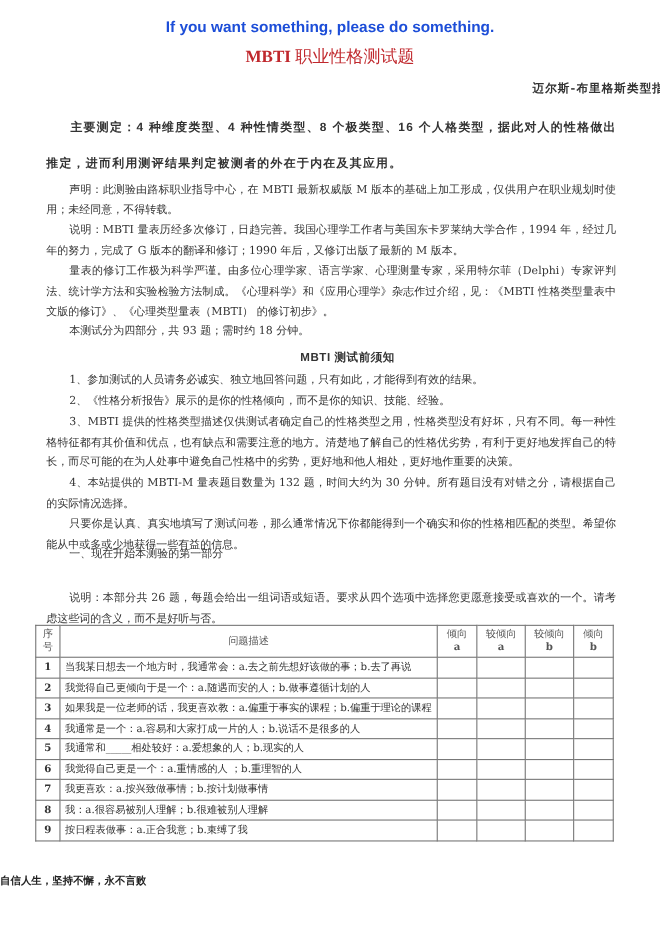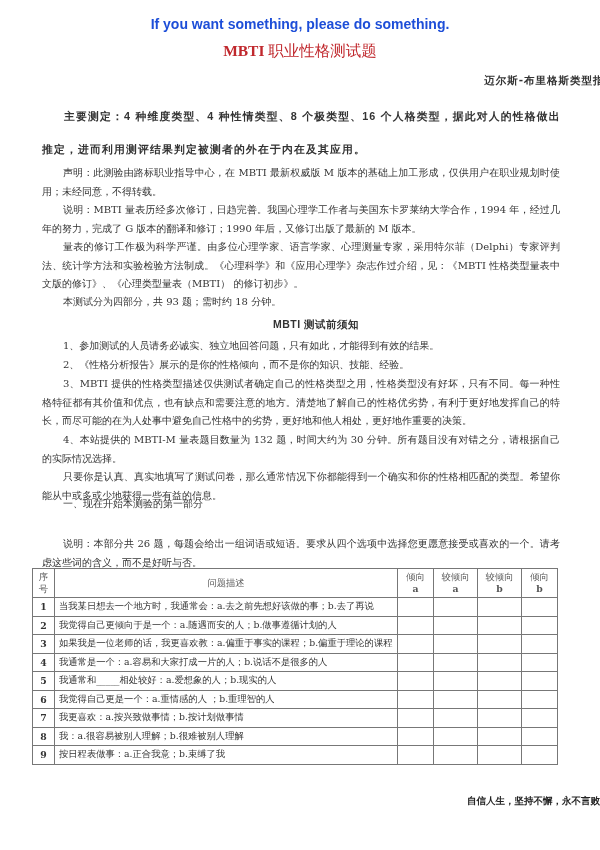--- a/index.html
+++ b/index.html
@@ -13,21 +13,21 @@
   .para { font-size: 10px; line-height: 18.6px; color: #333; }
   .p1 { top: 100px; left: 42px; width: 520px; font-size: 10.8px; line-height: 33px; text-indent: 22px; }
   .block { left: 42px; width: 518px; text-indent: 21px; text-align: justify; }
   .sec-head { left: 0; width: 600px; text-align: center; font-size: 10.5px; color: #333; letter-spacing: 0.5px; }
   table.q { position: absolute; top: 568px; left: 32px; width: 526px; border-collapse: collapse; font-size: 9.3px; color: #333; }
   table.q td, table.q th { border: 1px solid #777; padding: 0 4px; height: 17.5px; }
   table.q th { font-weight: normal; height: 28px; line-height: 12px; text-align: center; color: #555; }
   table.q td.num { text-align: center; font-weight: bold; width: 17px; padding: 0 2px; }
   table.q td.desc { white-space: nowrap; }
   .b { font-weight: bold; }
-  .footer { top: 795px; left: 0; width: 600px; text-align: right; font-family: "Liberation Sans", sans-serif; font-weight: bold; font-size: 9.5px; color: #222; }
+  .footer { top: 795px; left: 0; width: 600px; text-align: left; font-family: "Liberation Sans", sans-serif; font-weight: bold; font-size: 9.5px; color: #222; }
 </style>
 </head>
 <body>
 
 <div class="abs motto">If you want something, please do something.</div>
 <div class="abs title"><b>MBTI</b><span> 职业性格测试题</span></div>
 <div class="abs subtitle">迈尔斯-布里格斯类型指标</div>
 
 <div class="abs para p1 kai">主要测定：4 种维度类型、4 种性情类型、8 个极类型、16 个人格类型，据此对人的性格做出推定，进而利用测评结果判定被测者的外在于内在及其应用。</div>
 

